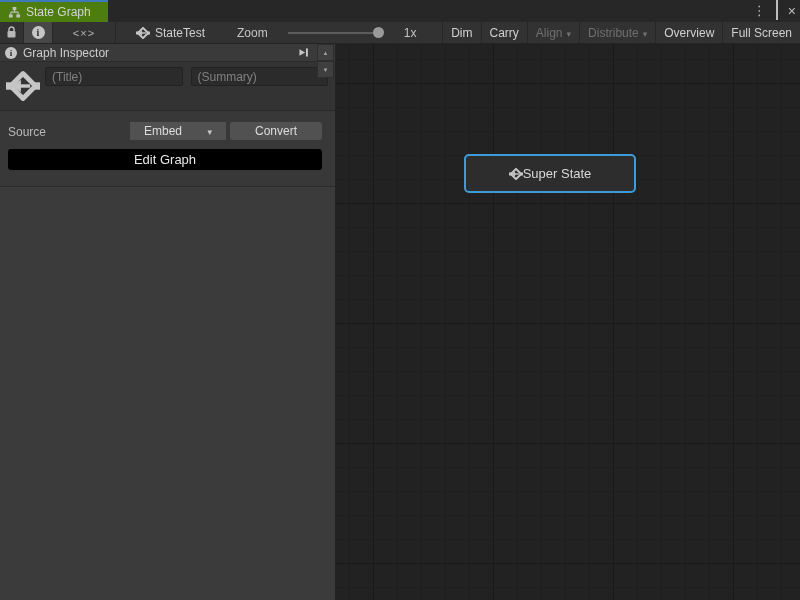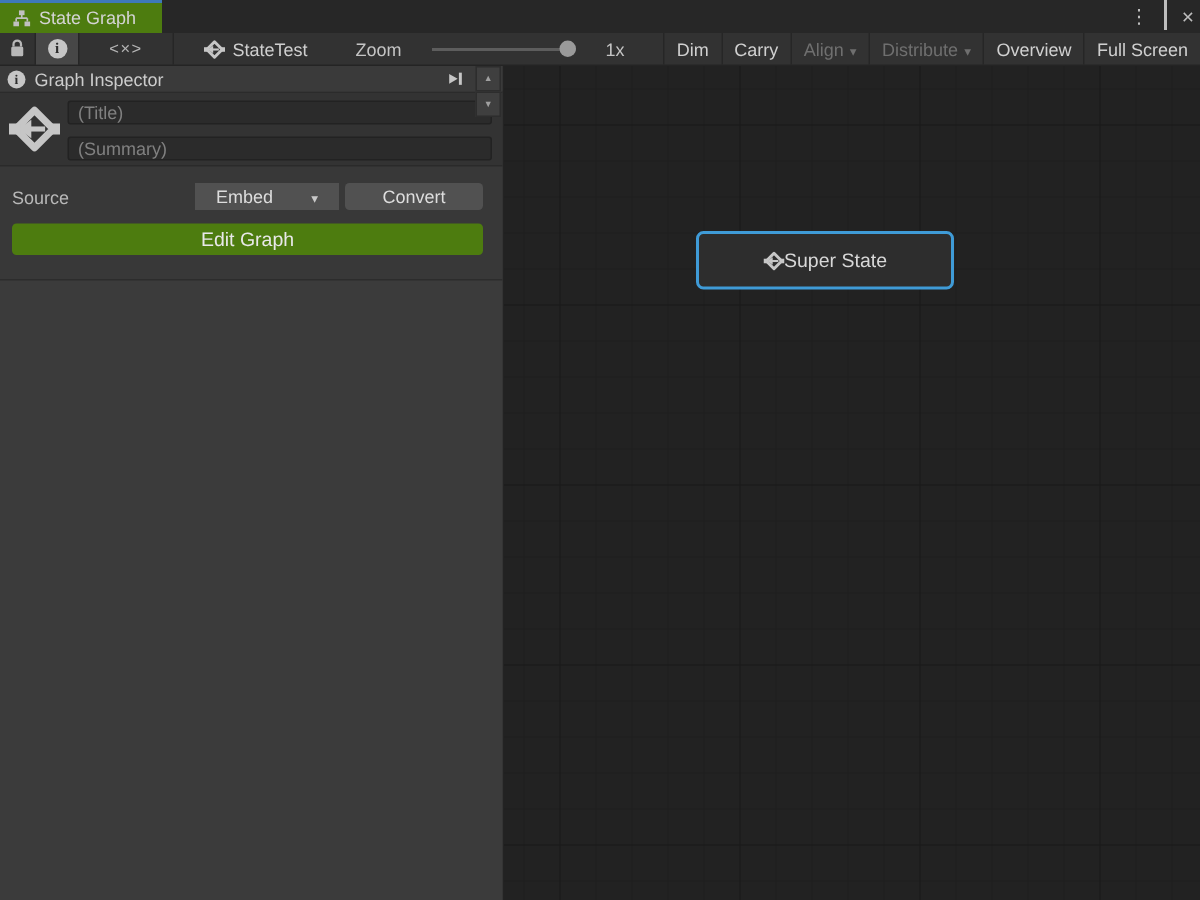--- a/index.html
+++ b/index.html
@@ -53,35 +53,35 @@
                   padding-left:5px; font-size:12px; color:#cccccc; flex:none; position:relative; }
   .ph-expand { position:absolute; right:24px; top:1px; width:16px; height:15px; display:flex;
                align-items:center; justify-content:center; }
   .stepper { position:absolute; right:1px; top:0; width:17px; height:34px; background:#303030;
              display:flex; flex-direction:column; z-index:3; }
   .step-btn { flex:1; background:#3f3f3f; border:1px solid #2d2d2d; color:#a0a0a0; font-size:6px;
               display:flex; align-items:center; justify-content:center; line-height:1; }
   .sec-fields { background:#333333; border-top:1px solid #2b2b2b; padding:5px 7px 5px 5px;
                 display:flex; gap:4px; flex:none; height:49px; }
   .big-icon { width:36px; display:flex; align-items:center; justify-content:center; flex:none; }
-  .fields { flex:1; display:flex; flex-direction:column; gap:8px; }
+  .fields { flex:1; display:flex; gap:8px; }
   .fields input { width:100%; height:19px; background:#2b2b2b; border:1px solid #222222;
                   border-radius:2px; color:#9a9a9a; font-size:12px; padding:0 6px;
                   font-family:"Liberation Sans", sans-serif; outline:none; }
   .fields input::placeholder { color:#808080; opacity:1; }
   .sec-source { background:#383838; border-top:1px solid #2a2a2a; flex:none; height:76px;
                 position:relative; font-size:12px; }
   .src-label { position:absolute; left:8px; top:14px; color:#b8b8b8; }
   .dropdown { position:absolute; left:130px; top:11px; width:96px; height:18px; background:#515151;
               border-radius:0; display:flex; align-items:center; padding:0 14px; color:#dddddd; }
   .dropdown .caret { margin-left:auto; color:#c9c9c9; }
   .convert-btn { position:absolute; left:230px; top:11px; width:92px; height:18px; background:#515151;
                  border-radius:3px; display:flex; align-items:center; justify-content:center;
                  color:#dddddd; }
-  .edit-btn { position:absolute; left:8px; top:38px; width:314px; height:21px; background:#4d7c0f;
+  .edit-btn { position:absolute; left:8px; top:38px; width:314px; height:21px; background:#000000;
               border-radius:3px; display:flex; align-items:center; justify-content:center;
               color:#e8e8e8; font-size:13px; }
   .sec-empty { flex:1; background:#3b3b3b; border-top:1px solid #2c2c2c; }
 
   
   .canvas { position:absolute; left:336px; top:44px; width:464px; height:556px; background:#222222;
             background-image:
               linear-gradient(to right, #191919 1px, transparent 1px),
               linear-gradient(to bottom, #191919 1px, transparent 1px),
               linear-gradient(to right, #1e1e1e 1px, transparent 1px),

